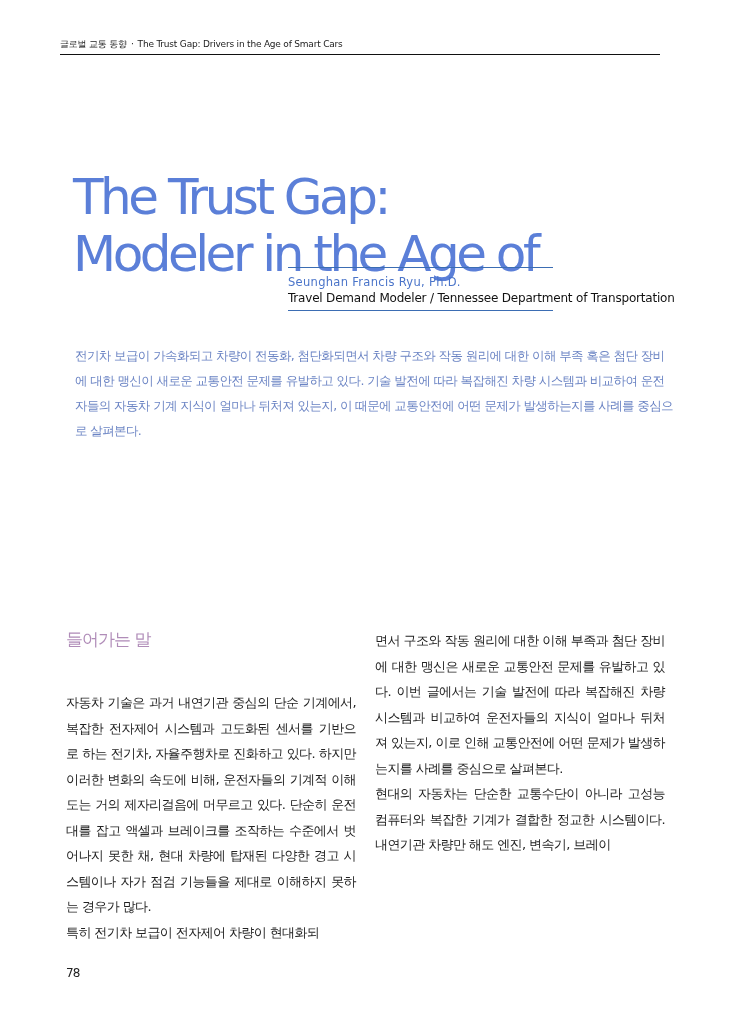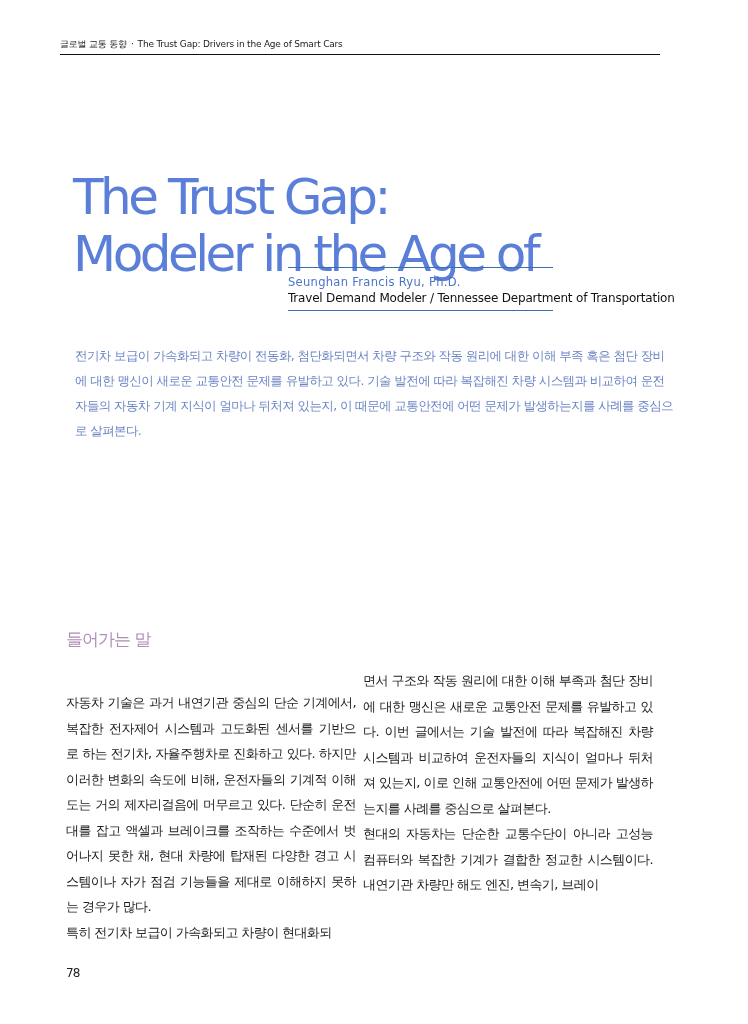--- a/index.html
+++ b/index.html
@@ -84,21 +84,21 @@
       color: #6b84c4;
       letter-spacing: -0.6px;
       margin: 9px;
     }
     .col {
       position: absolute;
       top: 628px;
       width: 290px;
     }
     .col-left { left: 66px; }
-    .col-right { left: 363px; margin-top: 40px; }
+    .col-right { left: 375px; }
     .section-heading {
       margin: 0;
       font-weight: normal;
       font-size: 17px;
       color: #b08cb8;
       letter-spacing: -1px;
       white-space: nowrap;
       line-height: 22px;
     }
     .para {
@@ -136,21 +136,21 @@
 <div class="author-block">
   <div class="author-name">Seunghan Francis Ryu, Ph.D.</div>
   <div class="author-affil">Travel Demand Modeler / Tennessee Department of Transportation</div>
 </div>
 
 <p class="abstract">전기차 보급이 가속화되고 차량이 전동화, 첨단화되면서 차량 구조와 작동 원리에 대한 이해 부족 혹은 첨단 장비에 대한 맹신이 새로운 교통안전 문제를 유발하고 있다. 기술 발전에 따라 복잡해진 차량 시스템과 비교하여 운전자들의 자동차 기계 지식이 얼마나 뒤처져 있는지, 이 때문에 교통안전에 어떤 문제가 발생하는지를 사례를 중심으로 살펴본다.</p>
 
 <div class="col col-left">
   <h2 class="section-heading">들어가는 말</h2>
   <p class="para">자동차 기술은 과거 내연기관 중심의 단순 기계에서, 복잡한 전자제어 시스템과 고도화된 센서를 기반으로 하는 전기차, 자율주행차로 진화하고 있다. 하지만 이러한 변화의 속도에 비해, 운전자들의 기계적 이해도는 거의 제자리걸음에 머무르고 있다. 단순히 운전대를 잡고 액셀과 브레이크를 조작하는 수준에서 벗어나지 못한 채, 현대 차량에 탑재된 다양한 경고 시스템이나 자가 점검 기능들을 제대로 이해하지 못하는 경우가 많다.</p>
-  <p class="para"><span>특히 전기차 보급이 가속화되고 차량이 현대화되</span></p>
+  <p class="para"><span>특히 전기차 보급이 전자제어 차량이 현대화되</span></p>
 </div>
 
 <div class="col col-right">
   <p class="para">면서 구조와 작동 원리에 대한 이해 부족과 첨단 장비에 대한 맹신은 새로운 교통안전 문제를 유발하고 있다. 이번 글에서는 기술 발전에 따라 복잡해진 차량 시스템과 비교하여 운전자들의 지식이 얼마나 뒤처져 있는지, 이로 인해 교통안전에 어떤 문제가 발생하는지를 사례를 중심으로 살펴본다.</p>
   <p class="para">현대의 자동차는 단순한 교통수단이 아니라 고성능 컴퓨터와 복잡한 기계가 결합한 정교한 시스템이다. 내연기관 차량만 해도 엔진, 변속기, 브레이</p>
 </div>
 
 <div class="page-number">78</div>
 
 </body></html>

